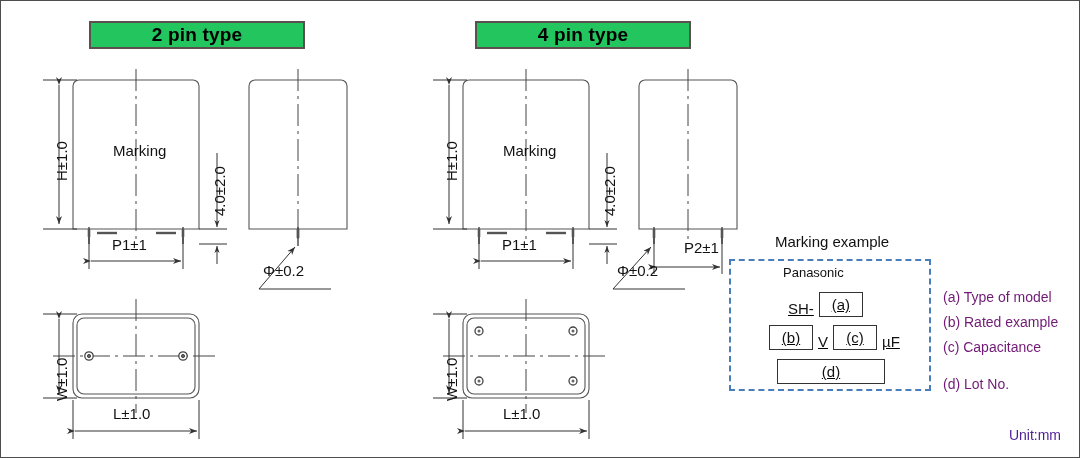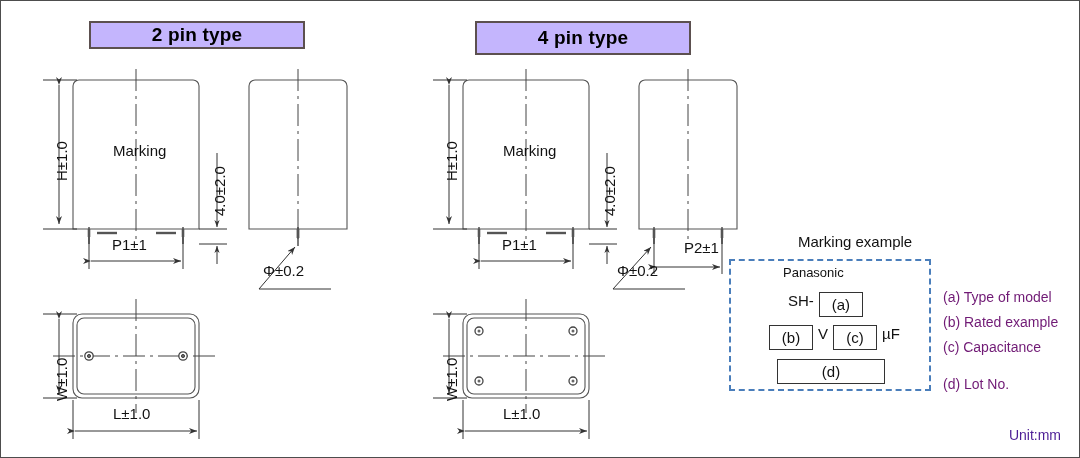--- a/index.html
+++ b/index.html
@@ -12,49 +12,49 @@
     position: relative;
   }
   #sheet {
     position: absolute; left: 0; top: 0;
     width: 1080px; height: 458px;
     border: 1px solid #4d4d4d;
     background: #fff;
   }
   .hdr {
     position: absolute;
-    background: #c4b5fd;
+    background: #22c55e;
     border: 2px solid #5c504f;
     display: flex; align-items: center; justify-content: center;
     font-weight: bold;
     font-size: 19px;
     color: #000;
     letter-spacing: .2px;
   }
   #hdr2 { left: 88px;  top: 20px; width: 216px; height: 28px; }
-  #hdr4 { left: 474px; top: 20px; width: 216px; height: 34px; }
+  #hdr4 { left: 474px; top: 20px; width: 216px; height: 28px; }
 
   svg { position: absolute; left: 0; top: 0; overflow: visible; }
 
   .lbl {
     position: absolute;
     font-size: 15px;
     color: #111;
     white-space: nowrap;
   }
   .lbl.vert { transform-origin: 0 0; transform: rotate(-90deg); }
   .mk-title { position:absolute; font-size:15px; color:#111; white-space:nowrap; }
   #mk-box {
     position: absolute; left: 728px; top: 258px;
     width: 202px; height: 132px;
     border: 2px dashed #4a7ebb;
     background: #fff;
   }
   #mk-brand { position:absolute; left:782px; top:264px; font-size:13px; color:#111; }
-  .mrow { position:absolute; display:flex; align-items:flex-start; }
+  .mrow { position:absolute; display:flex; align-items:flex-end;text-decoration:underline; }
   .mcell {
     border: 1.6px solid #333; background:#fff;
     display:flex; align-items:center; justify-content:center;
     font-size:15px; color:#111;
   }
   .mtxt { font-size:15px; color:#111; padding:0 5px; }
   .leg { position:absolute; font-size:14px; color:#701a75; white-space:nowrap; }
   #unit { position:absolute; right:18px; bottom:14px; font-size:14px; color:#4c1d95; }
 </style>
 </head>
@@ -246,21 +246,21 @@
 
   <div class="lbl vert" style="left:442px; top:180px;">H±1.0</div>
   <div class="lbl" style="left:502px; top:141px;">Marking</div>
   <div class="lbl" style="left:501px; top:235px;">P1±1</div>
   <div class="lbl vert" style="left:600px; top:215px;">4.0±2.0</div>
   <div class="lbl" style="left:683px; top:238px;">P2±1</div>
   <div class="lbl" style="left:616px; top:261px;">Φ±0.2</div>
   <div class="lbl vert" style="left:442px; top:400px;">W±1.0</div>
   <div class="lbl" style="left:502px; top:404px;">L±1.0</div>
 
-  <div class="mk-title" style="left:774px; top:232px;margin-left:23px;">Marking  example</div>
+  <div class="mk-title" style="left:774px; top:232px;">Marking  example</div>
 
   <div id="mk-box"></div>
   <div id="mk-brand">Panasonic</div>
 
   <div class="mrow" style="left:782px; top:291px;">
     <span class="mtxt">SH-</span>
     <span class="mcell" style="width:44px;height:25px;">(a)</span>
   </div>
 
   <div class="mrow" style="left:768px; top:324px;">

